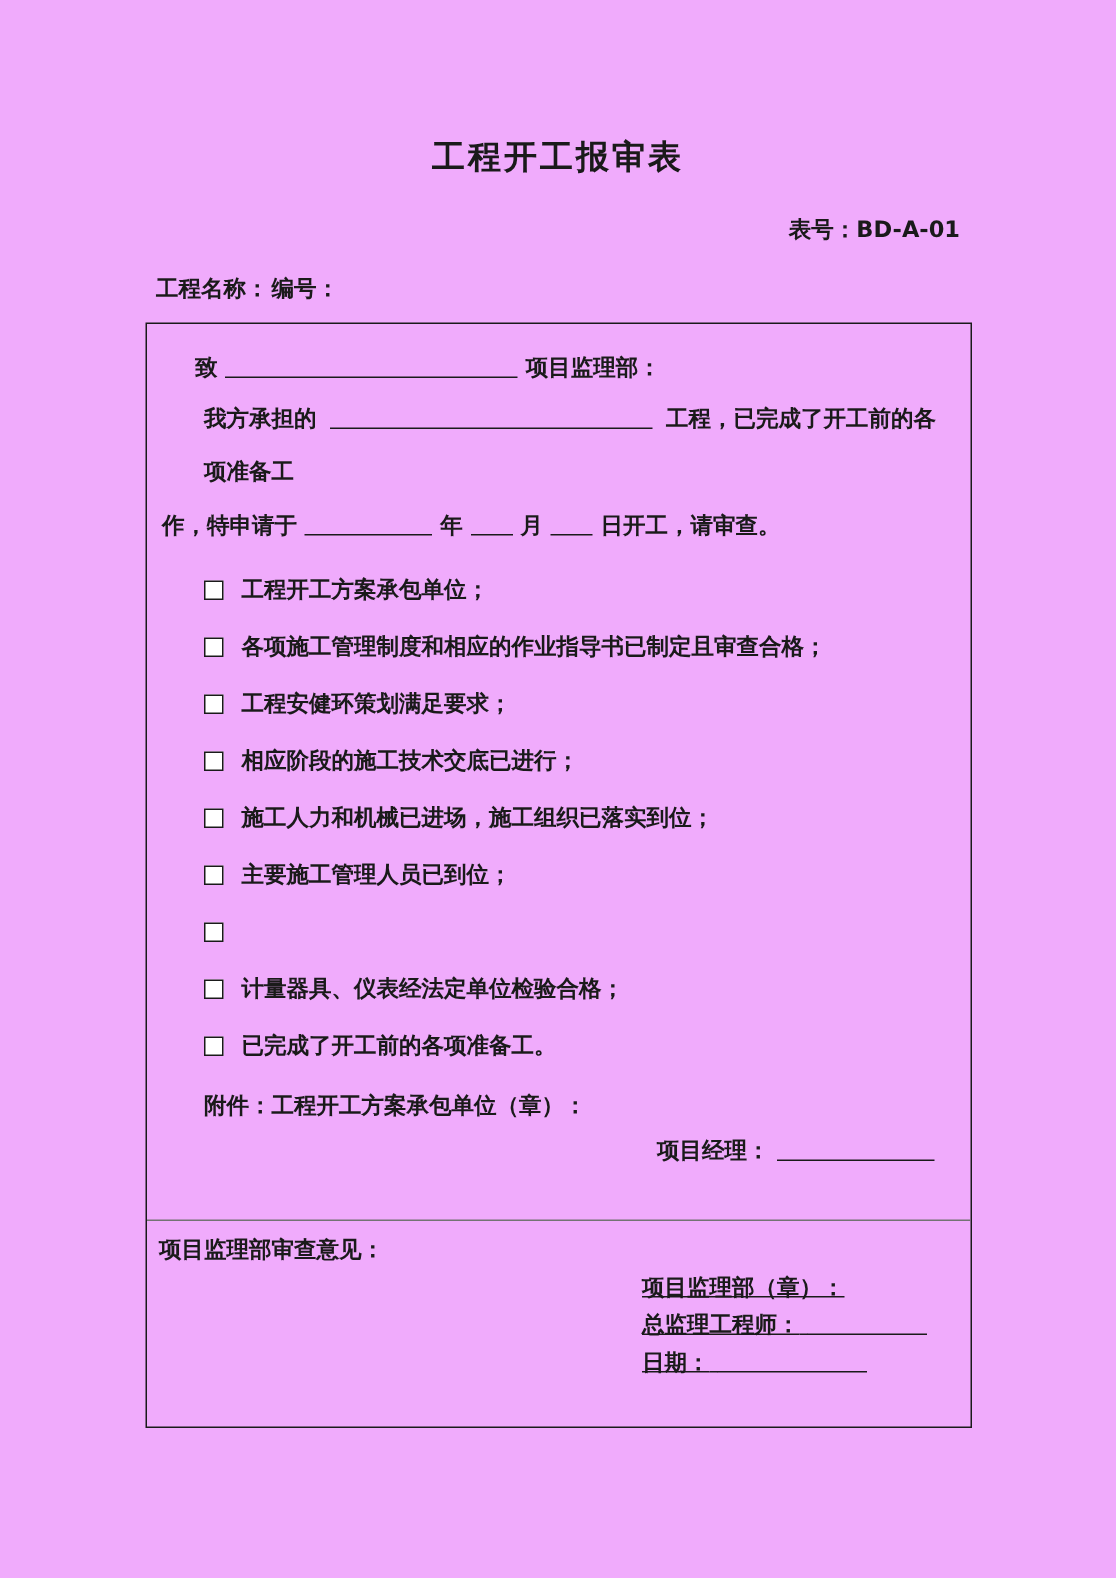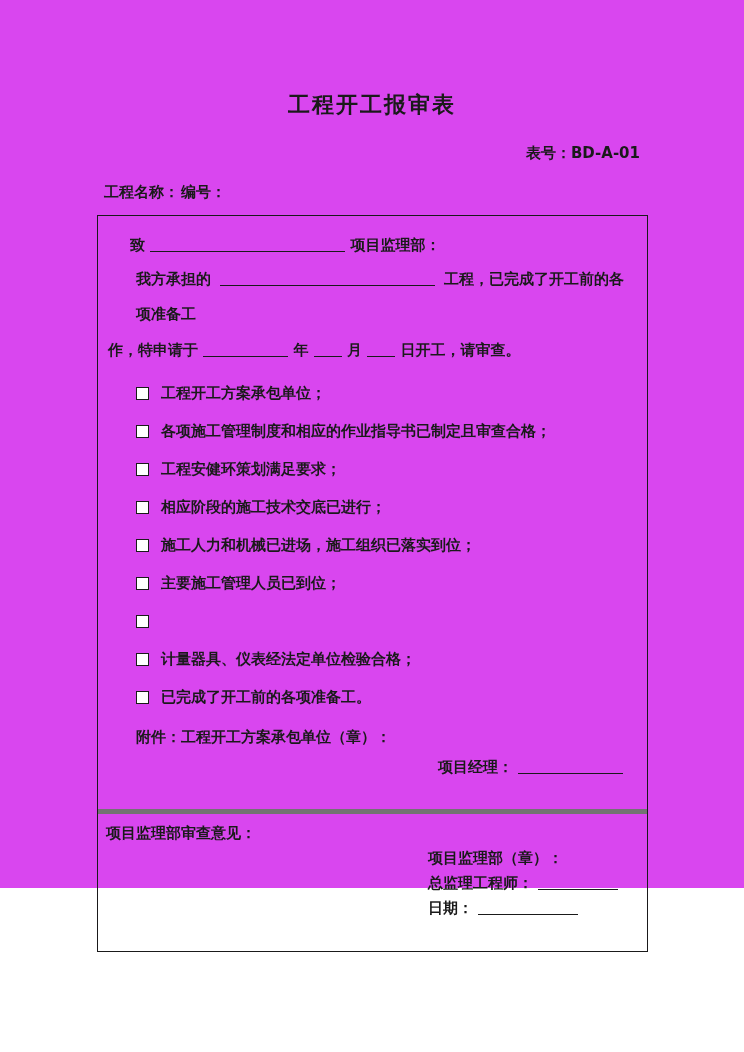--- a/index.html
+++ b/index.html
@@ -3,21 +3,21 @@
 <meta charset="utf-8">
 <style>
   * { margin: 0; padding: 0; box-sizing: border-box; }
   html, body { background: #ffffff; }
   body {
     width: 744px; height: 1052px;
     font-family: "DejaVu Sans", "Liberation Sans", sans-serif;
     color: #1a1a1a;
     position: relative;
   }
-  .page { width: 744px; height: 888px; background: #d946ef; position: relative; }
+  .page { width: 744px; height: 1052px; background: #f0abfc; position: relative; }
 
   .doc-title {
     padding-top: 90px;
     text-align: center;
     font-size: 22px;
     font-weight: bold;
     letter-spacing: 2px;
   }
   .form-no {
     margin-top: 24px;
@@ -36,21 +36,21 @@
 
   .form-box {
     margin: 13px 0 0 97px;
     width: 551px;
     border: 1px solid #1a1a1a;
     font-size: 15px;
     font-weight: bold;
   }
   .upper {
     height: 598px;
-    border-bottom: 5px solid #737373;
+    border-bottom: 1px solid #737373;
     padding: 12px 10px 0 10px;
     overflow: hidden;
   }
   .lower {
     height: 137px;
     padding: 8px 10px 0 8px;
     overflow: hidden;
   }
 
   .para { line-height: 35px; }
@@ -90,21 +90,21 @@
     padding-left: 28px;
     line-height: 34px;
     margin-top: 4px;
   }
 
   .sig-block { margin-left: 330px; }
   .sig-line { line-height: 26px; white-space: nowrap; }
 
   .review-label { line-height: 22px; }
   .lower .sig-block { margin-top: 2px; margin-left: 322px; }
-  .lower .sig-line { line-height: 25px; }
+  .lower .sig-line { line-height: 25px; text-decoration: underline; }
 </style>
 </head>
 <body>
 
 <div class="page">
 
   <div class="doc-title">工程开工报审表</div>
 
   <div class="form-no">表号：BD-A-01</div>
 

